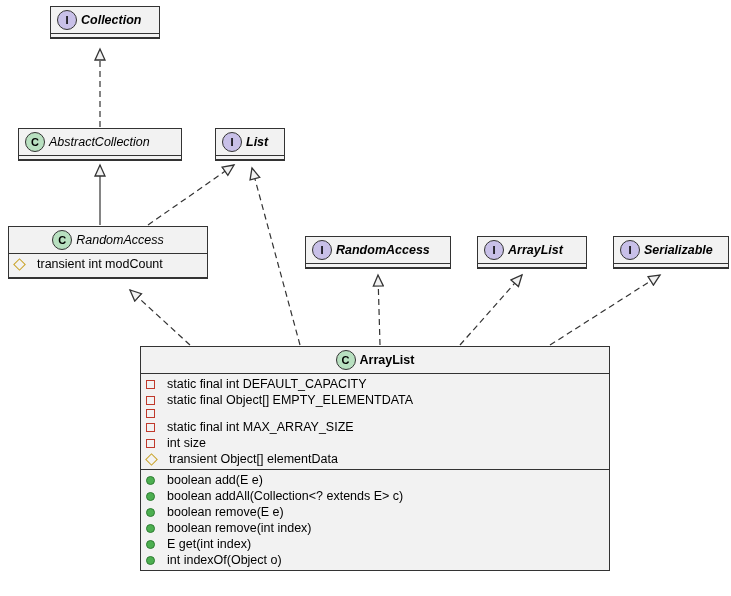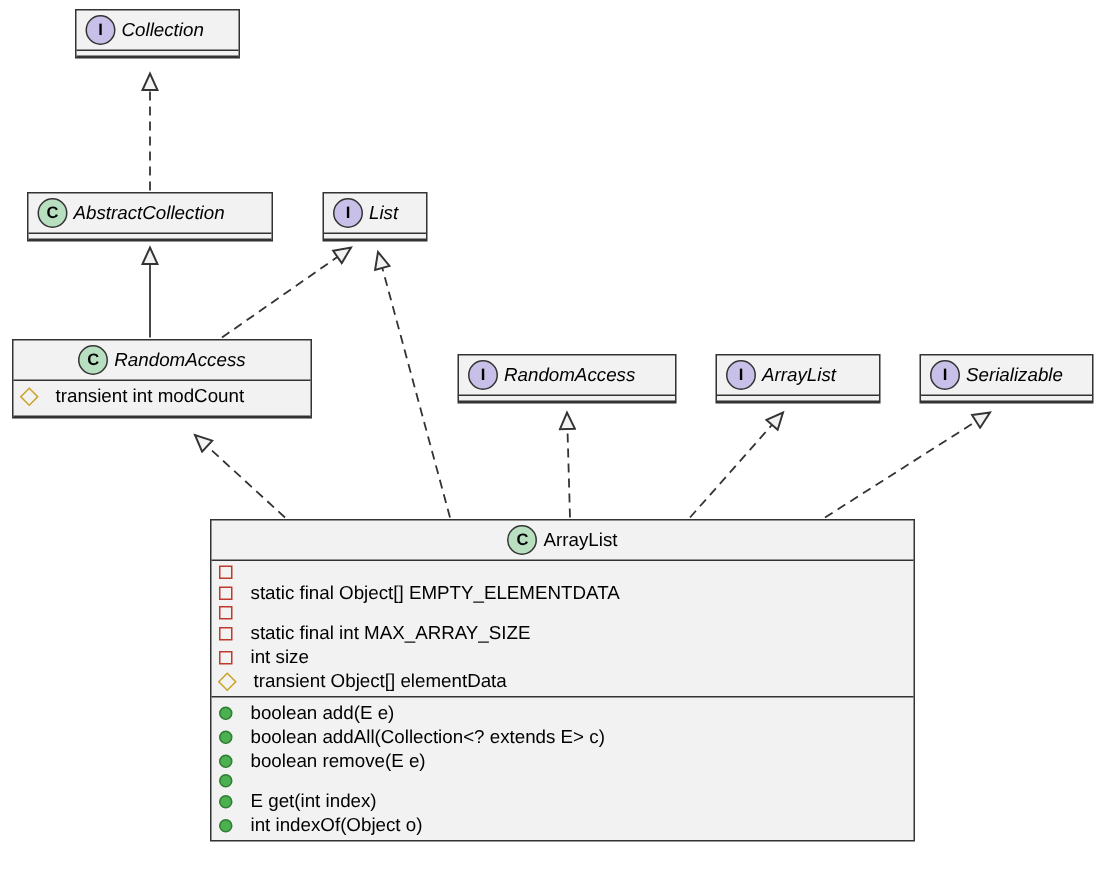--- a/index.html
+++ b/index.html
@@ -33,21 +33,21 @@
     display: flex;
     align-items: center;
     justify-content: center;
     font-weight: bold;
     font-size: 11px;
     flex-shrink: 0;
   }
   .ci { background: #c8c0e8; }
   .cc { background: #b8e0c0; }
   .ital { font-style: italic; }
-  .bold { font-weight: normal; }
+  .bold { font-weight: bold; }
   .sep { height: 3px; border-bottom: 1.5px solid #333; }
   .sect { padding: 2px 5px; }
   .row { display: flex; align-items: center; gap: 12px; padding: 1px 0; line-height: 14px; }
   .sq { width: 7px; height: 7px; border: 1.5px solid; flex-shrink: 0; background: #f2f2f2; }
   .sq-red { border-color: #c0392b; }
   .dia { width: 7px; height: 7px; border: 1.5px solid #c9a227; transform: rotate(45deg); flex-shrink: 0; background: #f2f2f2; margin: 0 1px; }
   .dot { width: 7px; height: 7px; border: 1px solid #2e7d32; border-radius: 50%; background: #4caf50; flex-shrink: 0; }
   svg.edges { position: absolute; top: 0; left: 0; pointer-events: none; }
 </style>
 </head>
@@ -140,20 +140,21 @@
 </div>
 
 <div class="box" style="left:140px; top:346px; width:470px;">
   <div class="hdr" style="justify-content:center;">
     <div class="circ cc">C</div>
     <span class="bold">ArrayList</span>
   </div>
   <div class="sect">
     <div class="row">
         <span class="sq sq-red"></span>
+        <span>static final int DEFAULT_CAPACITY</span>
       </div>
     <div class="row">
         <span class="sq sq-red"></span>
         <span>static final Object[] EMPTY_ELEMENTDATA</span>
       </div>
     <div class="row">
         <span class="sq sq-red"></span>
       </div>
     <div class="row">
         <span class="sq sq-red"></span>
@@ -177,20 +178,21 @@
     <div class="row">
         <span class="dot"></span>
         <span>boolean addAll(Collection&lt;? extends E&gt; c)</span>
       </div>
     <div class="row">
         <span class="dot"></span>
         <span>boolean remove(E e)</span>
       </div>
     <div class="row">
         <span class="dot"></span>
+        <span>boolean remove(int index)</span>
       </div>
     <div class="row">
         <span class="dot"></span>
         <span>E get(int index)</span>
       </div>
     <div class="row">
         <span class="dot"></span>
         <span>int indexOf(Object o)</span>
       </div>
   </div>

